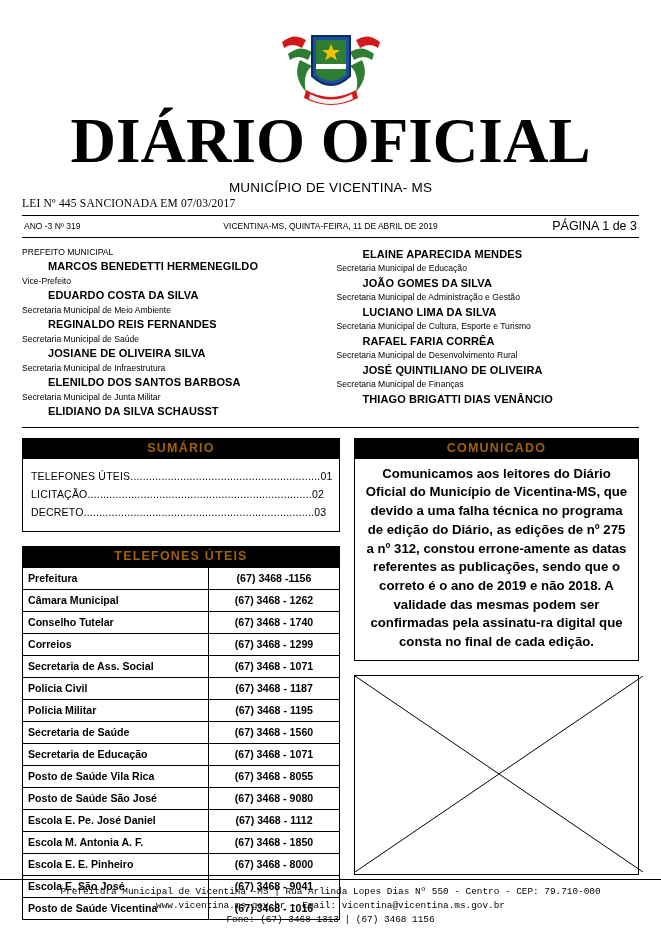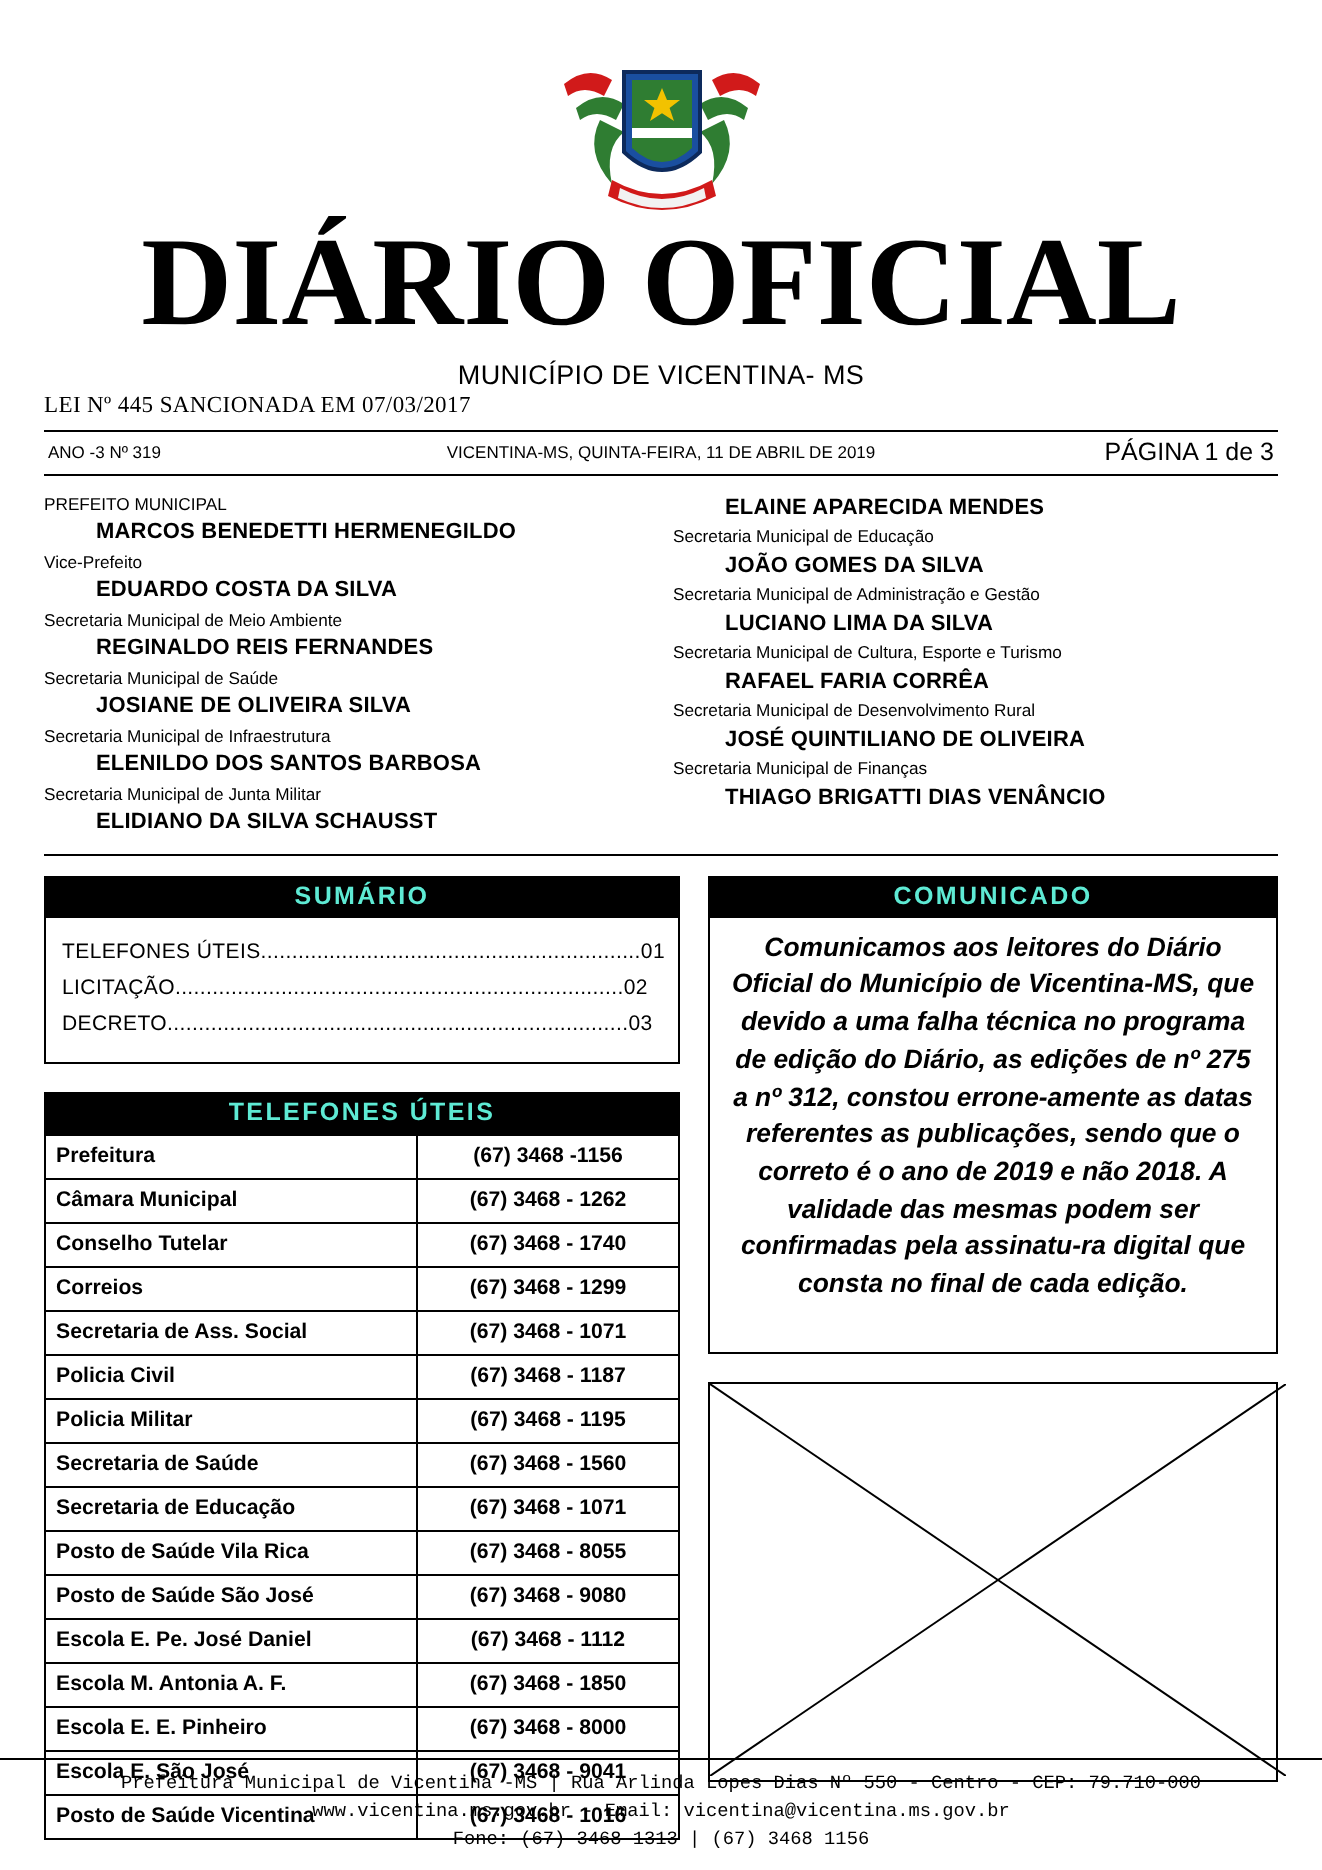--- a/index.html
+++ b/index.html
@@ -30,26 +30,26 @@
   .role{font-size:8.6px;line-height:1.45;}
   .person{font-size:11px;font-weight:bold;line-height:1.5;padding-left:26px;letter-spacing:.1px;}
 
   .hr-officials{border-bottom:1px solid #000;margin-top:7px;}
 
   
   .mid{display:flex;margin-top:10px;gap:14px;}
   .col-left{width:318px;}
   .col-right{width:290px;}
 
-  .blackbar{background:#000;color:#5eead4;text-align:center;font-size:12.5px;font-weight:bold;
+  .blackbar{background:#000;color:#a16207;text-align:center;font-size:12.5px;font-weight:bold;
     letter-spacing:1.2px;padding:3px 0 4px;}
   .sumario-box{border:1px solid #000;border-top:none;padding:8px 6px 10px;}
   .sum-line{font-size:10.5px;letter-spacing:.2px;padding:3px 2px;white-space:nowrap;overflow:hidden;}
 
-  .comunicado-box{border:1px solid #000;border-top:none;padding:6px 10px 24px;font-style:italic;}
+  .comunicado-box{border:1px solid #000;border-top:none;padding:6px 10px 8px;}
   .comunicado-text{font-size:13.2px;font-weight:bold;text-align:center;line-height:1.42;}
 
   
   .tel-wrap{margin-top:14px;}
   table.tel{border-collapse:collapse;width:100%;table-layout:fixed;}
   table.tel td{border:1px solid #000;font-size:10.6px;font-weight:bold;padding:2px 5px 3px;height:16px;}
   table.tel td.num{text-align:center;width:120px;}
 
   
   .crossbox{margin-top:14px;border:1px solid #000;height:198px;position:relative;}

